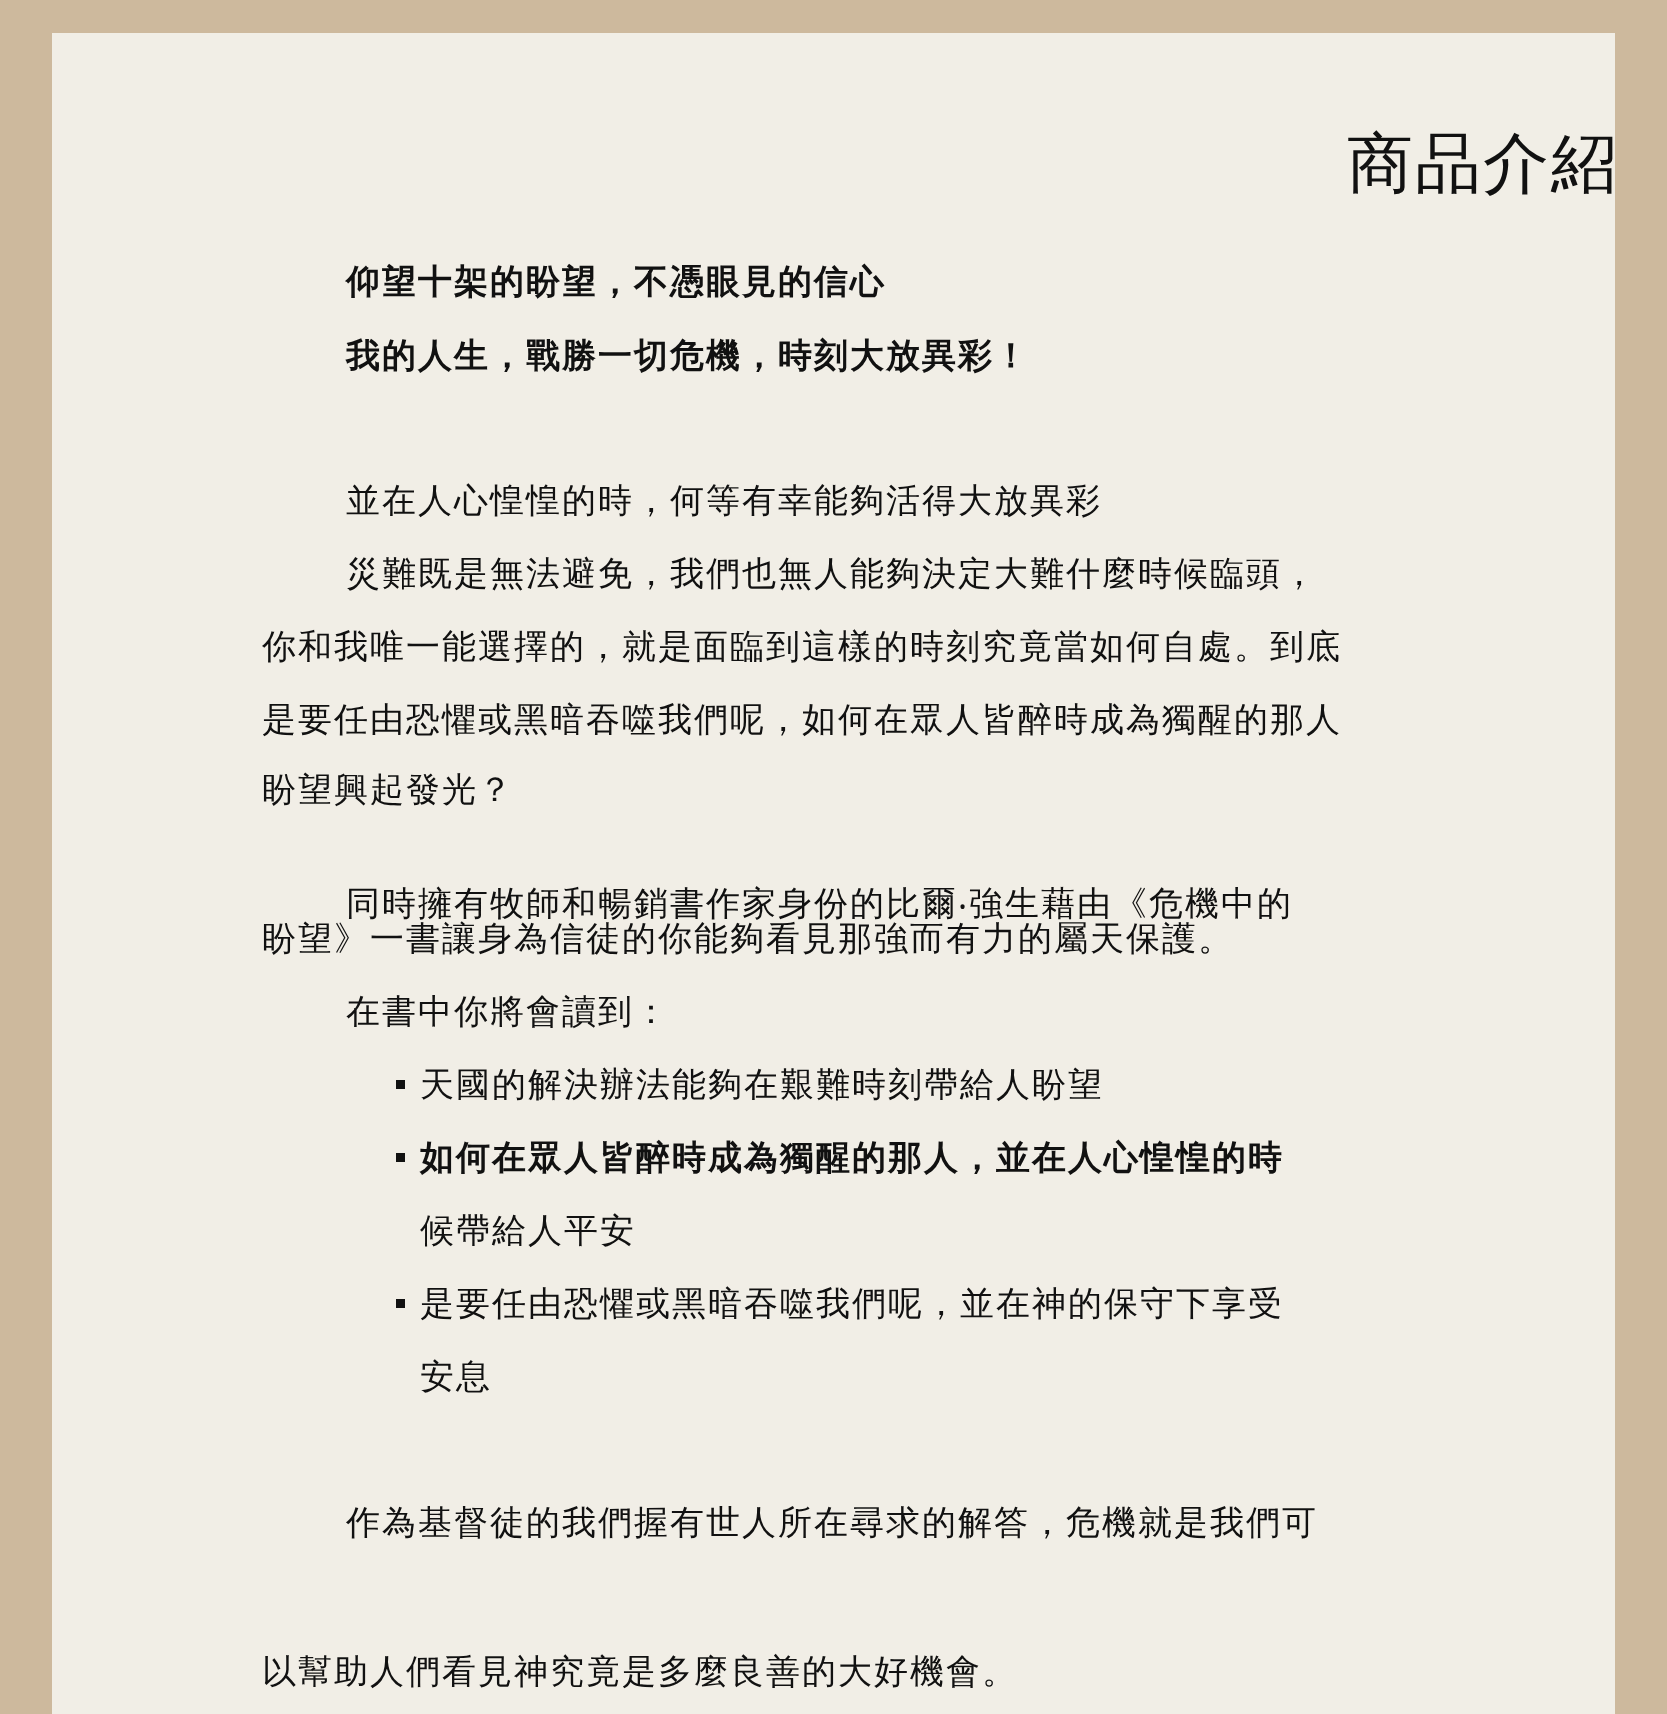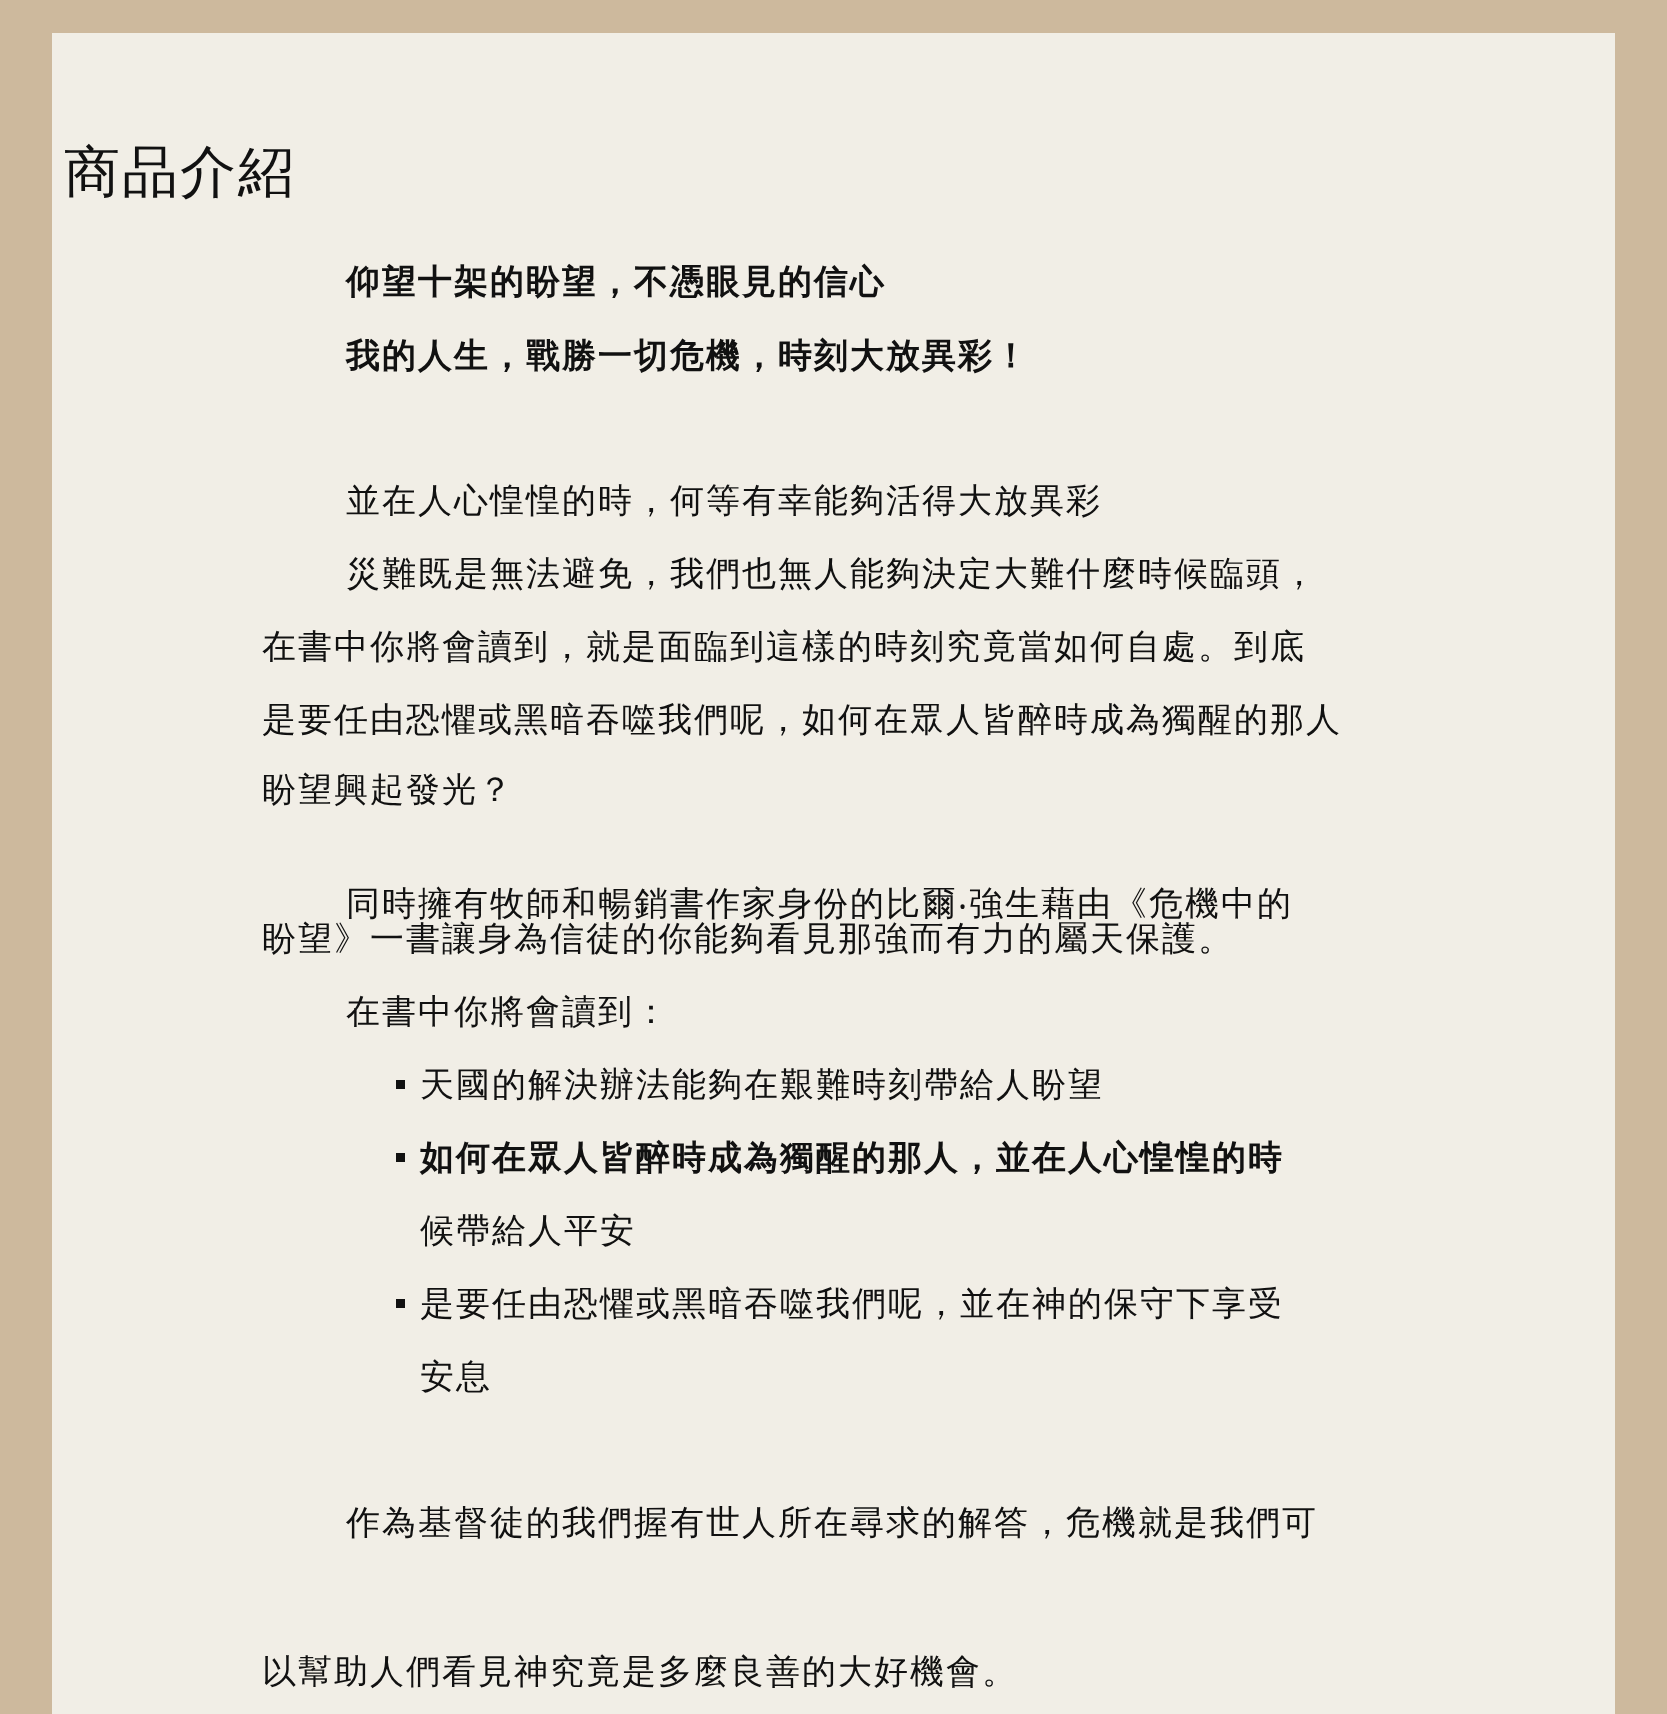--- a/index.html
+++ b/index.html
@@ -20,26 +20,26 @@
       top: 33px;
       width: 1563px;
       height: 1700px;
       background: #f1eee6;
     }
     .title {
       position: absolute;
       left: 0;
       width: 100%;
       top: 82px;
-      text-align: left;
-      font-size: 56px;
+      text-align: right;
+      font-size: 66px;
       line-height: 90px;
       letter-spacing: 2px;
       font-weight: normal;
-      margin: 12px;
+      margin: 4px;
     }
     .content {
       position: absolute;
       left: 210px;
       top: 0;
       width: 1150px;
       font-size: 34px;
       letter-spacing: 2px;
     }
     .line {
@@ -65,21 +65,21 @@
   <h1 class="title">商品介紹</h1>
 
   <div class="content">
 
     <div class="line bold" style="left:84px; top:226px;">仰望十架的盼望，不憑眼見的信心</div>
     <div class="line bold" style="left:84px; top:300px;">我的人生，戰勝一切危機，時刻大放異彩！</div>
 
     <div class="line" style="left:84px; top:445px;">並在人心惶惶的時，何等有幸能夠活得大放異彩</div>
 
     <div class="line" style="left:84px; top:518px;">災難既是無法避免，我們也無人能夠決定大難什麼時候臨頭，</div>
-    <div class="line" style="left:0px; top:591px;">在書中你將會讀到，就是面臨到這樣的時刻究竟當如何自處。到底</div>
+    <div class="line" style="left:0px; top:591px;">你和我唯一能選擇的，就是面臨到這樣的時刻究竟當如何自處。到底</div>
     <div class="line" style="left:0px; top:664px;">是要任由恐懼或黑暗吞噬我們呢，如何在眾人皆醉時成為獨醒的那人</div>
     <div class="line" style="left:0px; top:737px;font-family:Liberation Mono, monospace;">盼望興起發光？</div>
 
     <div class="line" style="left:84px; top:848px;">同時擁有牧師和暢銷書作家身份的比爾‧強生藉由《危機中的</div>
     <div class="line" style="left:0px; top:883px;">盼望》一書讓身為信徒的你能夠看見那強而有力的屬天保護。</div>
 
     <div class="line" style="left:84px; top:956px;">在書中你將會讀到：</div>
 
     <div class="bullet" style="left:134px; top:1047px;"></div>
     <div class="line" style="left:158px; top:1029px;">天國的解決辦法能夠在艱難時刻帶給人盼望</div>

